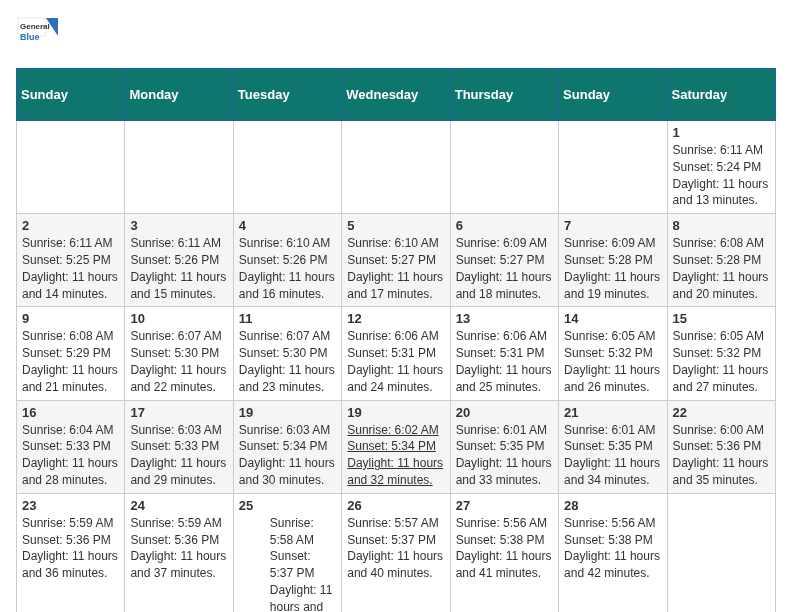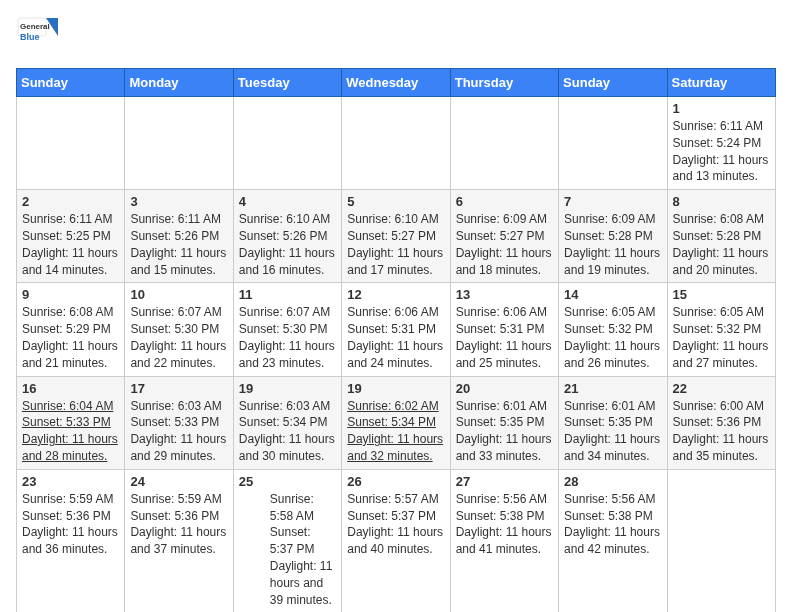--- a/index.html
+++ b/index.html
@@ -33,25 +33,25 @@
       font-size: 15px;
       font-weight: normal;
       color: #555;
     }
     .calendar {
       width: 100%;
       border-collapse: collapse;
       border: 1px solid #ccc;
     }
     .calendar thead tr th {
-      background-color: #3b82f6;
+      background-color: #0f766e;
       color: #fff;
       font-size: 13px;
       font-weight: bold;
-      padding: 6px 4px;
+      padding: 18px 4px;
       text-align: left;
       border: 1px solid #2060a8;
     }
     .calendar tbody tr td {
       vertical-align: top;
       border: 1px solid #ccc;
       padding: 4px 5px;
       width: calc(100% / 7);
       min-height: 80px;
       font-size: 10.5px;
@@ -205,21 +205,21 @@
         <td>
           <span class="day-number">15</span>
           <div class="day-info" style="white-space: pre-line;">Sunrise: 6:05 AM
 Sunset: 5:32 PM
 Daylight: 11 hours and 27 minutes.</div>
         </td>
       </tr>
       <tr>
         <td>
           <span class="day-number">16</span>
-          <div class="day-info" style="white-space: pre-line; text-decoration: underline;">Sunrise: 6:04 AM
+          <div class="day-info" style="white-space: pre-line;">Sunrise: 6:04 AM
 Sunset: 5:33 PM
 Daylight: 11 hours and 28 minutes.</div>
         </td>
         <td>
           <span class="day-number">17</span>
           <div class="day-info" style="white-space: pre-line;">Sunrise: 6:03 AM
 Sunset: 5:33 PM
 Daylight: 11 hours and 29 minutes.</div>
         </td>
         <td>

